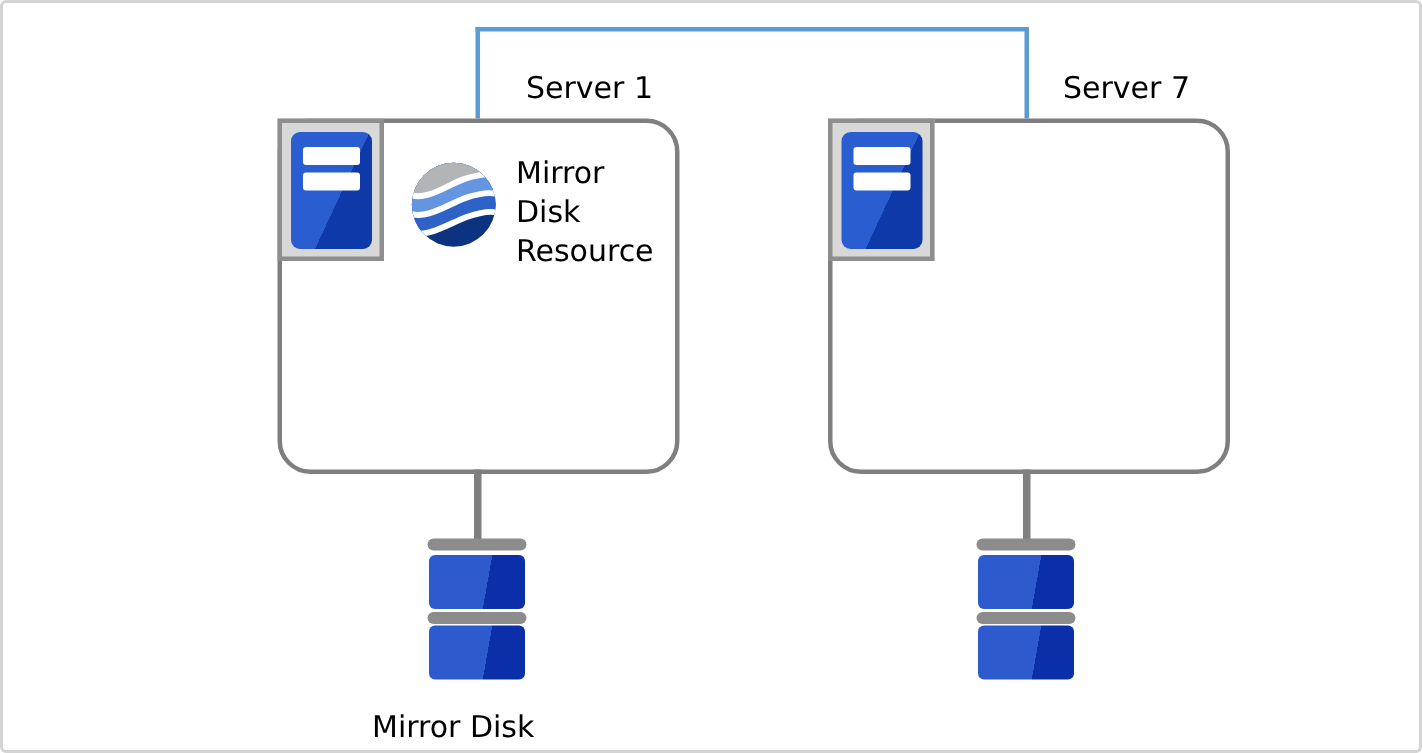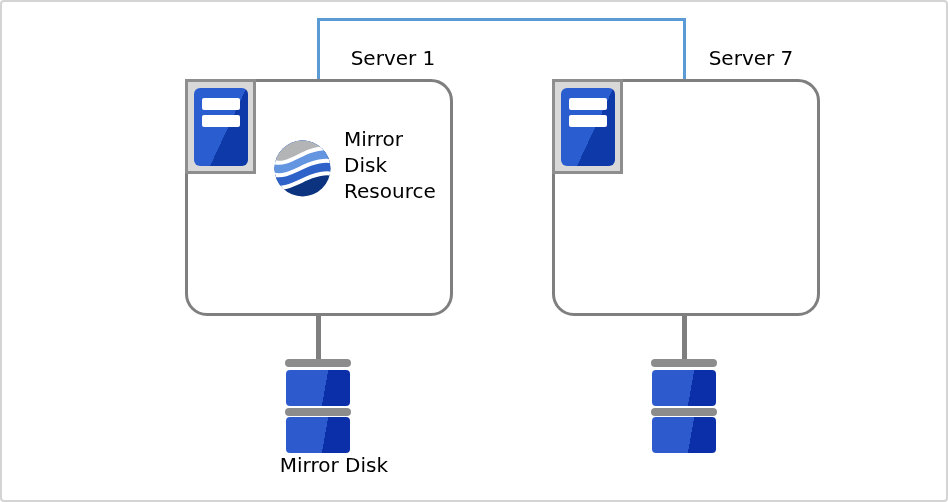--- a/index.html
+++ b/index.html
@@ -36,37 +36,37 @@
     background:var(--icon-plate-bg);border:3px solid var(--icon-plate-border);}
   .server-plate.p1{left:183px;}
   .server-plate.p2{left:550px;}
   .server-unit{position:absolute;left:6px;top:6px;width:54px;height:78px;border-radius:6px;
     background:linear-gradient(115deg,var(--server-blue-light) 0 58%,var(--server-blue-dark) 58%);}
   .server-bar{position:absolute;left:8px;width:38px;height:12px;background:#fff;border-radius:2px;}
   .server-bar.bar1{top:10px;}
   .server-bar.bar2{top:27px;}
 
   
-  .resource{position:absolute;left:272px;top:100px;display:flex;align-items:center;margin-top:24px;}
+  .resource{position:absolute;left:272px;top:100px;display:flex;align-items:flex-start;}
   .sphere{width:57px;height:57px;margin-top:6px;}
   .resource-text{margin-left:13px;width:100px;font-size:20px;line-height:26px;color:var(--text);}
 
   
   .disk-group{position:absolute;top:311px;width:70px;height:180px;}
   .disk-group.d1{left:281px;}
   .disk-group.d2{left:647px;}
   .disk-line{position:absolute;left:33px;top:0;width:5px;height:48px;background:var(--line-gray);}
   .disk-cap{position:absolute;left:2px;width:66px;height:8px;border-radius:4px;background:var(--disk-cap-gray);}
   .disk-cap.c1{top:46px;}
   .disk-cap.c2{top:95px;}
   .disk-platter{position:absolute;left:3px;width:64px;height:36px;border-radius:4px;
     background:linear-gradient(100deg,var(--disk-blue-light) 0 60%,var(--disk-blue-dark) 60%);}
   .disk-platter.pl1{top:57px;}
   .disk-platter.pl2{top:104px;}
-  .disk-label{position:absolute;left:-35px;top:140px;width:140px;text-align:right;
+  .disk-label{position:absolute;left:-35px;top:159px;width:140px;text-align:left;
     font-size:20px;color:var(--text);white-space:nowrap;}
 
   .band-navy{fill:var(--sphere-navy);}
   .band-mid{fill:var(--sphere-mid-blue);}
   .band-light{fill:var(--sphere-light-blue);}
   .band-gray{fill:var(--sphere-gray);}
   .sep{fill:none;stroke:#ffffff;stroke-width:7;}
 </style>
 </head>
 <body>

